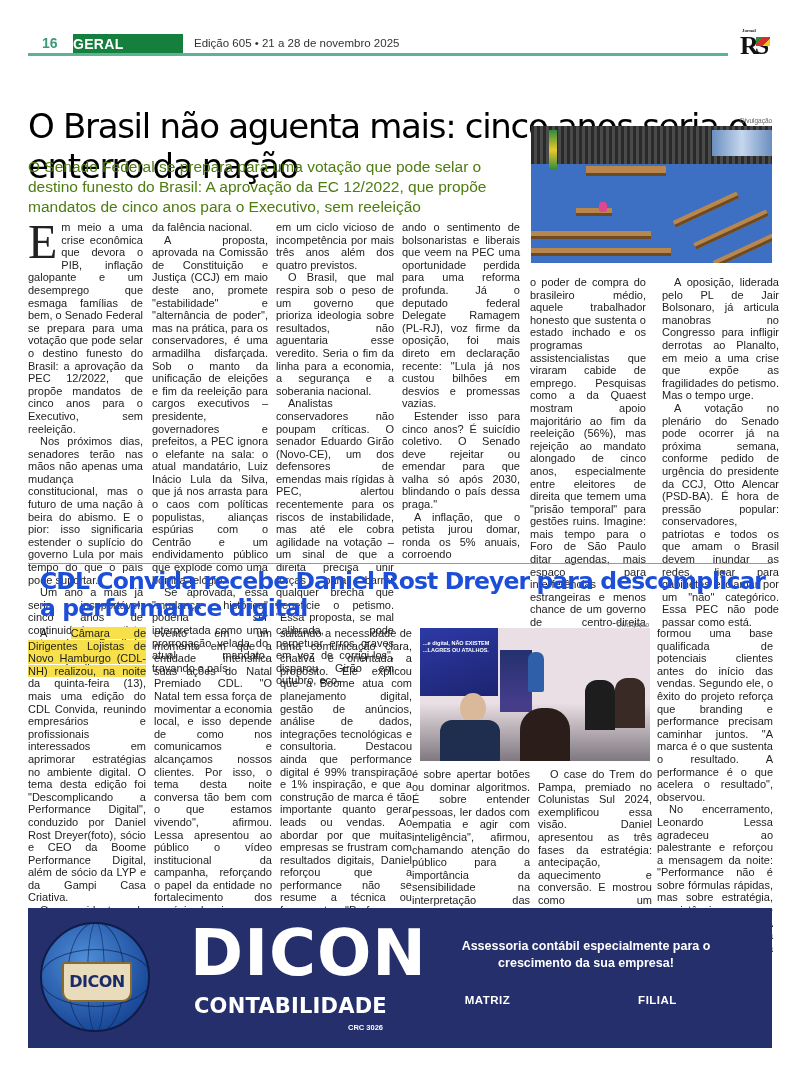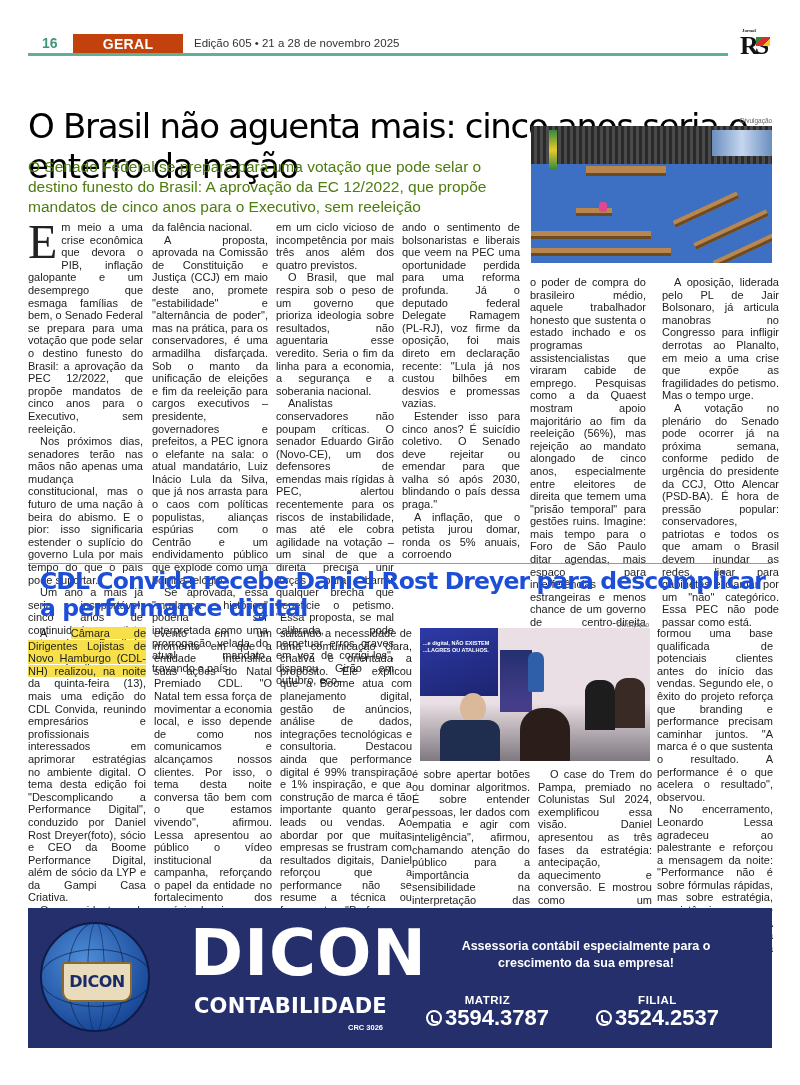--- a/index.html
+++ b/index.html
@@ -3,21 +3,21 @@
 <meta charset="utf-8">
 <style>
   * { box-sizing: border-box; margin: 0; padding: 0; }
   html, body { width: 800px; height: 1085px; background: #ffffff; overflow: hidden; }
   body { font-family: "Liberation Sans", sans-serif; color: #222; position: relative; }
 
   
   .header { position: absolute; left: 28px; top: 34px; width: 700px; height: 22px; }
   .header .rule { position: absolute; left: 0; right: 0; bottom: 0; height: 3px; background: #5bb394; }
   .page-num { position: absolute; left: 14px; top: 1px; font-weight: bold; font-size: 14px; color: #3d9a78; }
-  .section-tab { position: absolute; left: 45px; top: 0; width: 110px; height: 20px; background: #c2410c; color: #fff; font-weight: bold; font-size: 14px; text-align: center; line-height: 20px; letter-spacing: 0.3px; }
+  .section-tab { position: absolute; left: 45px; top: 0; width: 110px; height: 20px; background: #15803d; color: #fff; font-weight: bold; font-size: 14px; line-height: 20px; letter-spacing: 0.3px; }
   .edition { position: absolute; left: 166px; top: 3px; font-size: 11.5px; color: #333; }
   .logo { position: absolute; left: 738px; top: 28px; width: 36px; height: 34px; }
   .logo .jornal { position: absolute; left: 4px; top: 0; font-size: 5px; font-family: "Liberation Serif", serif; font-weight: bold; color: #222; }
   .logo .rs { position: absolute; left: 2px; top: 4px; font-family: "Liberation Serif", serif; font-size: 26px; font-weight: bold; color: #111; letter-spacing: -4px; line-height: 28px; }
   .logo .flag { position: absolute; left: 18px; top: 9px; width: 14px; height: 9px; background: linear-gradient(135deg, #2c8a3a 0 33%, #d72d2d 33% 66%, #f2c623 66%); }
 
   
   .h1 { position: absolute; left: 28px; top: 74px; width: 740px; font-family: "DejaVu Sans", sans-serif; font-weight: normal; font-size: 34px; line-height: 40px; color: #000000; letter-spacing: -1.3px; margin-top: 32px; }
   .deck { position: absolute; left: 28px; top: 157px; width: 500px; font-size: 15.5px; line-height: 20px; color: #4d7c0f; }
 
@@ -63,21 +63,21 @@
     background: radial-gradient(circle at 40% 35%, #4f8fd9, #1c4c9c 70%, #0f2f6a);
     border: 2px solid #0e1c4a; overflow: hidden; }
   .globe .mer { position: absolute; border: 1px solid rgba(10,25,70,0.6); border-radius: 50%; }
   .book { position: absolute; left: 20px; top: 38px; width: 70px; height: 40px; background: #e9dcbc; border: 2px solid #8a6b2d; border-radius: 3px 3px 10px 10px; text-align: center; font-family: "DejaVu Sans", sans-serif; font-weight: bold; color: #1b2b6a; font-size: 16px; line-height: 36px; letter-spacing: -0.5px; }
   .brand { position: absolute; left: 162px; top: 10px; font-family: "DejaVu Sans", sans-serif; font-weight: bold; font-size: 64px; line-height: 70px; letter-spacing: 1px; }
   .brand-sub { position: absolute; left: 166px; top: 86px; font-family: "DejaVu Sans", sans-serif; font-weight: bold; font-size: 21px; letter-spacing: 0.2px; }
   .crc { position: absolute; left: 320px; top: 115px; font-size: 7.5px; font-weight: bold; }
   .tagline { position: absolute; left: 408px; top: 30px; width: 300px; text-align: center; font-size: 12.5px; font-weight: bold; line-height: 17px; }
   .phone-block { position: absolute; top: 86px; text-align: center; }
   .phone-label { font-size: 11.5px; font-weight: bold; letter-spacing: 0.5px; }
-  .phone-num { font-size: 22px; font-weight: bold; line-height: 24px; white-space: nowrap; }
+  .phone-num { font-size: 22px; font-weight: bold; line-height: 24px; white-space: nowrap; margin-top: 40px; }
   .phone-icon { display: inline-block; width: 16px; height: 16px; border: 2px solid #fff; border-radius: 50%; margin-right: 3px; vertical-align: -1px; position: relative; }
   .phone-icon::after { content: ""; position: absolute; left: 3px; top: 3px; width: 5px; height: 6px; border-left: 2px solid #fff; border-bottom: 2px solid #fff; border-radius: 0 0 0 4px; }
 </style>
 </head>
 <body>
 
 <div class="header">
   <span class="page-num">16</span>
   <span class="section-tab">GERAL</span>
   <span class="edition">Edição 605 • 21 a 28 de novembro 2025</span>

